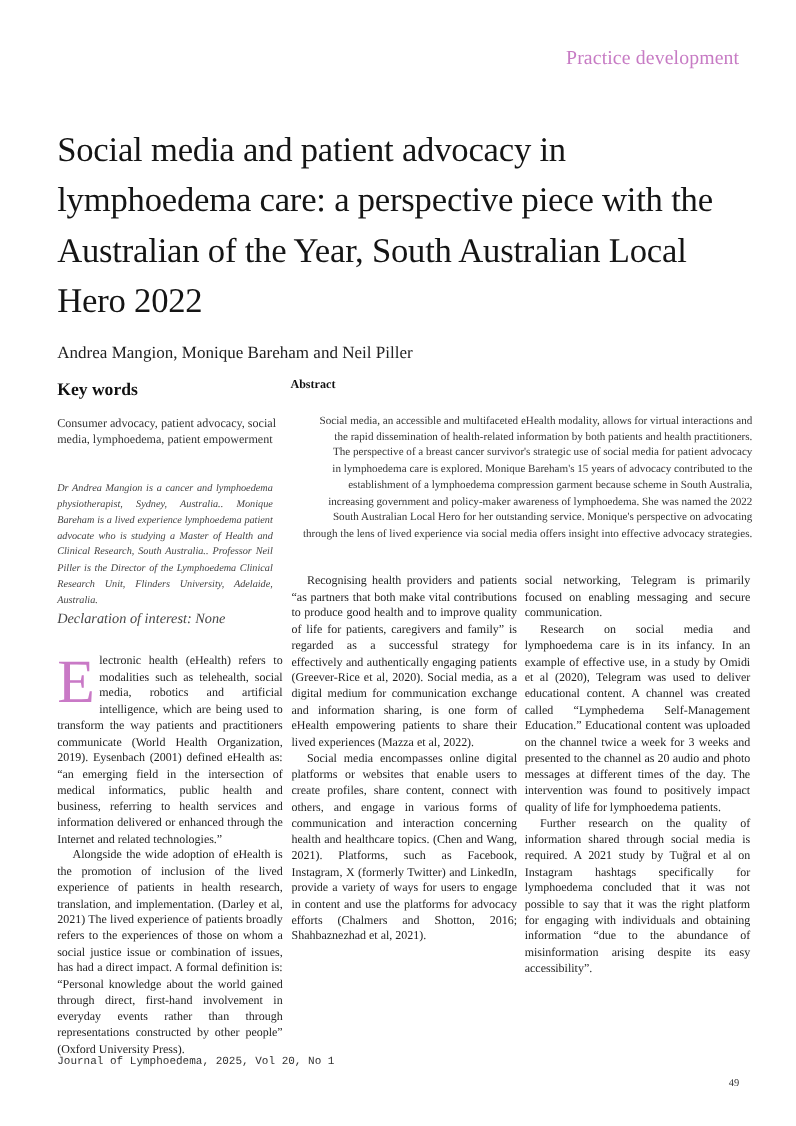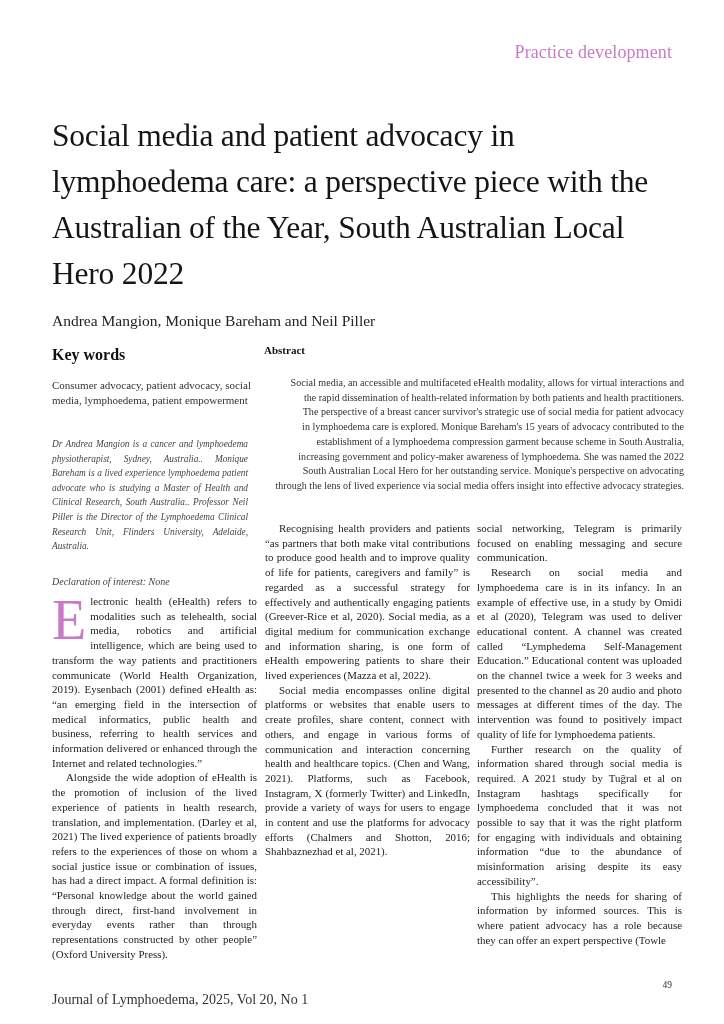--- a/index.html
+++ b/index.html
@@ -3,32 +3,32 @@
 <meta charset="utf-8">
 <style>
   html, body { margin:0; padding:0; background:#ffffff; }
   body { width:724px; height:1024px; position:relative; overflow:hidden; font-family:"Liberation Serif", "DejaVu Serif", serif; color:#222; }
   .section-tag { position:absolute; top:42px; right:52px; font-size:18px; color:#c77bc4; letter-spacing:0.1px; }
   .title { position:absolute; top:113px; left:52px; width:640px; font-size:31.5px; line-height:46px; color:#151515; font-weight:normal; margin:0; letter-spacing:-0.2px; }
   .authors { position:absolute; top:312px; left:52px; font-size:15.5px; color:#222; }
   .kw-head { position:absolute; top:346px; left:52px; font-size:16px; font-weight:bold; color:#111; }
   .kw-text { position:absolute; top:378px; left:52px; width:200px; font-size:11px; line-height:15px; color:#333; }
   .bio { position:absolute; top:437px; left:52px; width:196px; font-size:9.3px; line-height:14.6px; font-style:italic; color:#444; text-align:justify; }
-  .decl { position:absolute; top:576px; left:52px; font-size:10px; font-style:italic; color:#444; }
+  .decl { position:absolute; top:554px; left:52px; font-size:13px; font-style:italic; color:#444; }
   .abs-head { position:absolute; top:344px; left:264px; font-size:11px; font-weight:bold; color:#111; }
   .abs-text { position:absolute; top:376px; left:264px; width:420px; font-size:10.1px; line-height:14.7px; color:#333;text-align:right; }
   .abs-text span { display:block; white-space:nowrap; }
   .col { position:absolute; top:591px; width:205px; font-size:10.9px; line-height:14.7px; color:#222; text-align:justify; }
   .col p { margin:0; text-indent:14px; }
   .col p.noindent { text-indent:0; }
   .col1 { left:52px; top:594px; }
   .col2 { left:265px; top:521px; }
   .col3 { left:477px; top:521px; }
   .dropcap { float:left; font-size:56px; line-height:44px; color:#c979c6; margin:4px 4px 0 0; font-family:"Liberation Serif", serif; }
-  .footer-left { position:absolute; top:992px; left:52px; font-size:14px; color:#333; }
+  .footer-left { position:absolute; top:960px; left:52px; font-size:10px; color:#333;font-family:Liberation Mono, monospace; }
   .footer-right { position:absolute; top:980px; right:52px; font-size:9.5px; color:#333; }
 </style>
 </head>
 <body>
 
 <div class="section-tag">Practice development</div>
 
 <h1 class="title">Social media and patient advocacy in lymphoedema care: a perspective piece with the Australian of the Year, South Australian Local Hero 2022</h1>
 <div class="authors">Andrea Mangion, Monique Bareham and Neil Piller</div>
 
@@ -57,17 +57,16 @@
 
 <div class="col col2">
   <p>Recognising health providers and patients “as partners that both make vital contributions to produce good health and to improve quality of life for patients, caregivers and family” is regarded as a successful strategy for effectively and authentically engaging patients (Greever-Rice et al, 2020). Social media, as a digital medium for communication exchange and information sharing, is one form of eHealth empowering patients to share their lived experiences (Mazza et al, 2022).</p>
   <p>Social media encompasses online digital platforms or websites that enable users to create profiles, share content, connect with others, and engage in various forms of communication and interaction concerning health and healthcare topics. (Chen and Wang, 2021). Platforms, such as Facebook, Instagram, X (formerly Twitter) and LinkedIn, provide a variety of ways for users to engage in content and use the platforms for advocacy efforts (Chalmers and Shotton, 2016; Shahbaznezhad et al, 2021).</p>
 </div>
 
 <div class="col col3">
   <p class="noindent">social networking, Telegram is primarily focused on enabling messaging and secure communication.</p>
   <p>Research on social media and lymphoedema care is in its infancy. In an example of effective use, in a study by Omidi et al (2020), Telegram was used to deliver educational content. A channel was created called “Lymphedema Self-Management Education.” Educational content was uploaded on the channel twice a week for 3 weeks and presented to the channel as 20 audio and photo messages at different times of the day. The intervention was found to positively impact quality of life for lymphoedema patients.</p>
   <p>Further research on the quality of information shared through social media is required. A 2021 study by Tuğral et al on Instagram hashtags specifically for lymphoedema concluded that it was not possible to say that it was the right platform for engaging with individuals and obtaining information “due to the abundance of misinformation arising despite its easy accessibility”.</p>
-  <p>This highlights the needs for sharing of information by informed sources. This is where patient advocacy has a role because they can offer an expert perspective (Towle</p>
 </div>
 
 <div class="footer-left">Journal of Lymphoedema, 2025, Vol 20, No 1</div>
 <div class="footer-right">49</div>
 
 </body></html>

